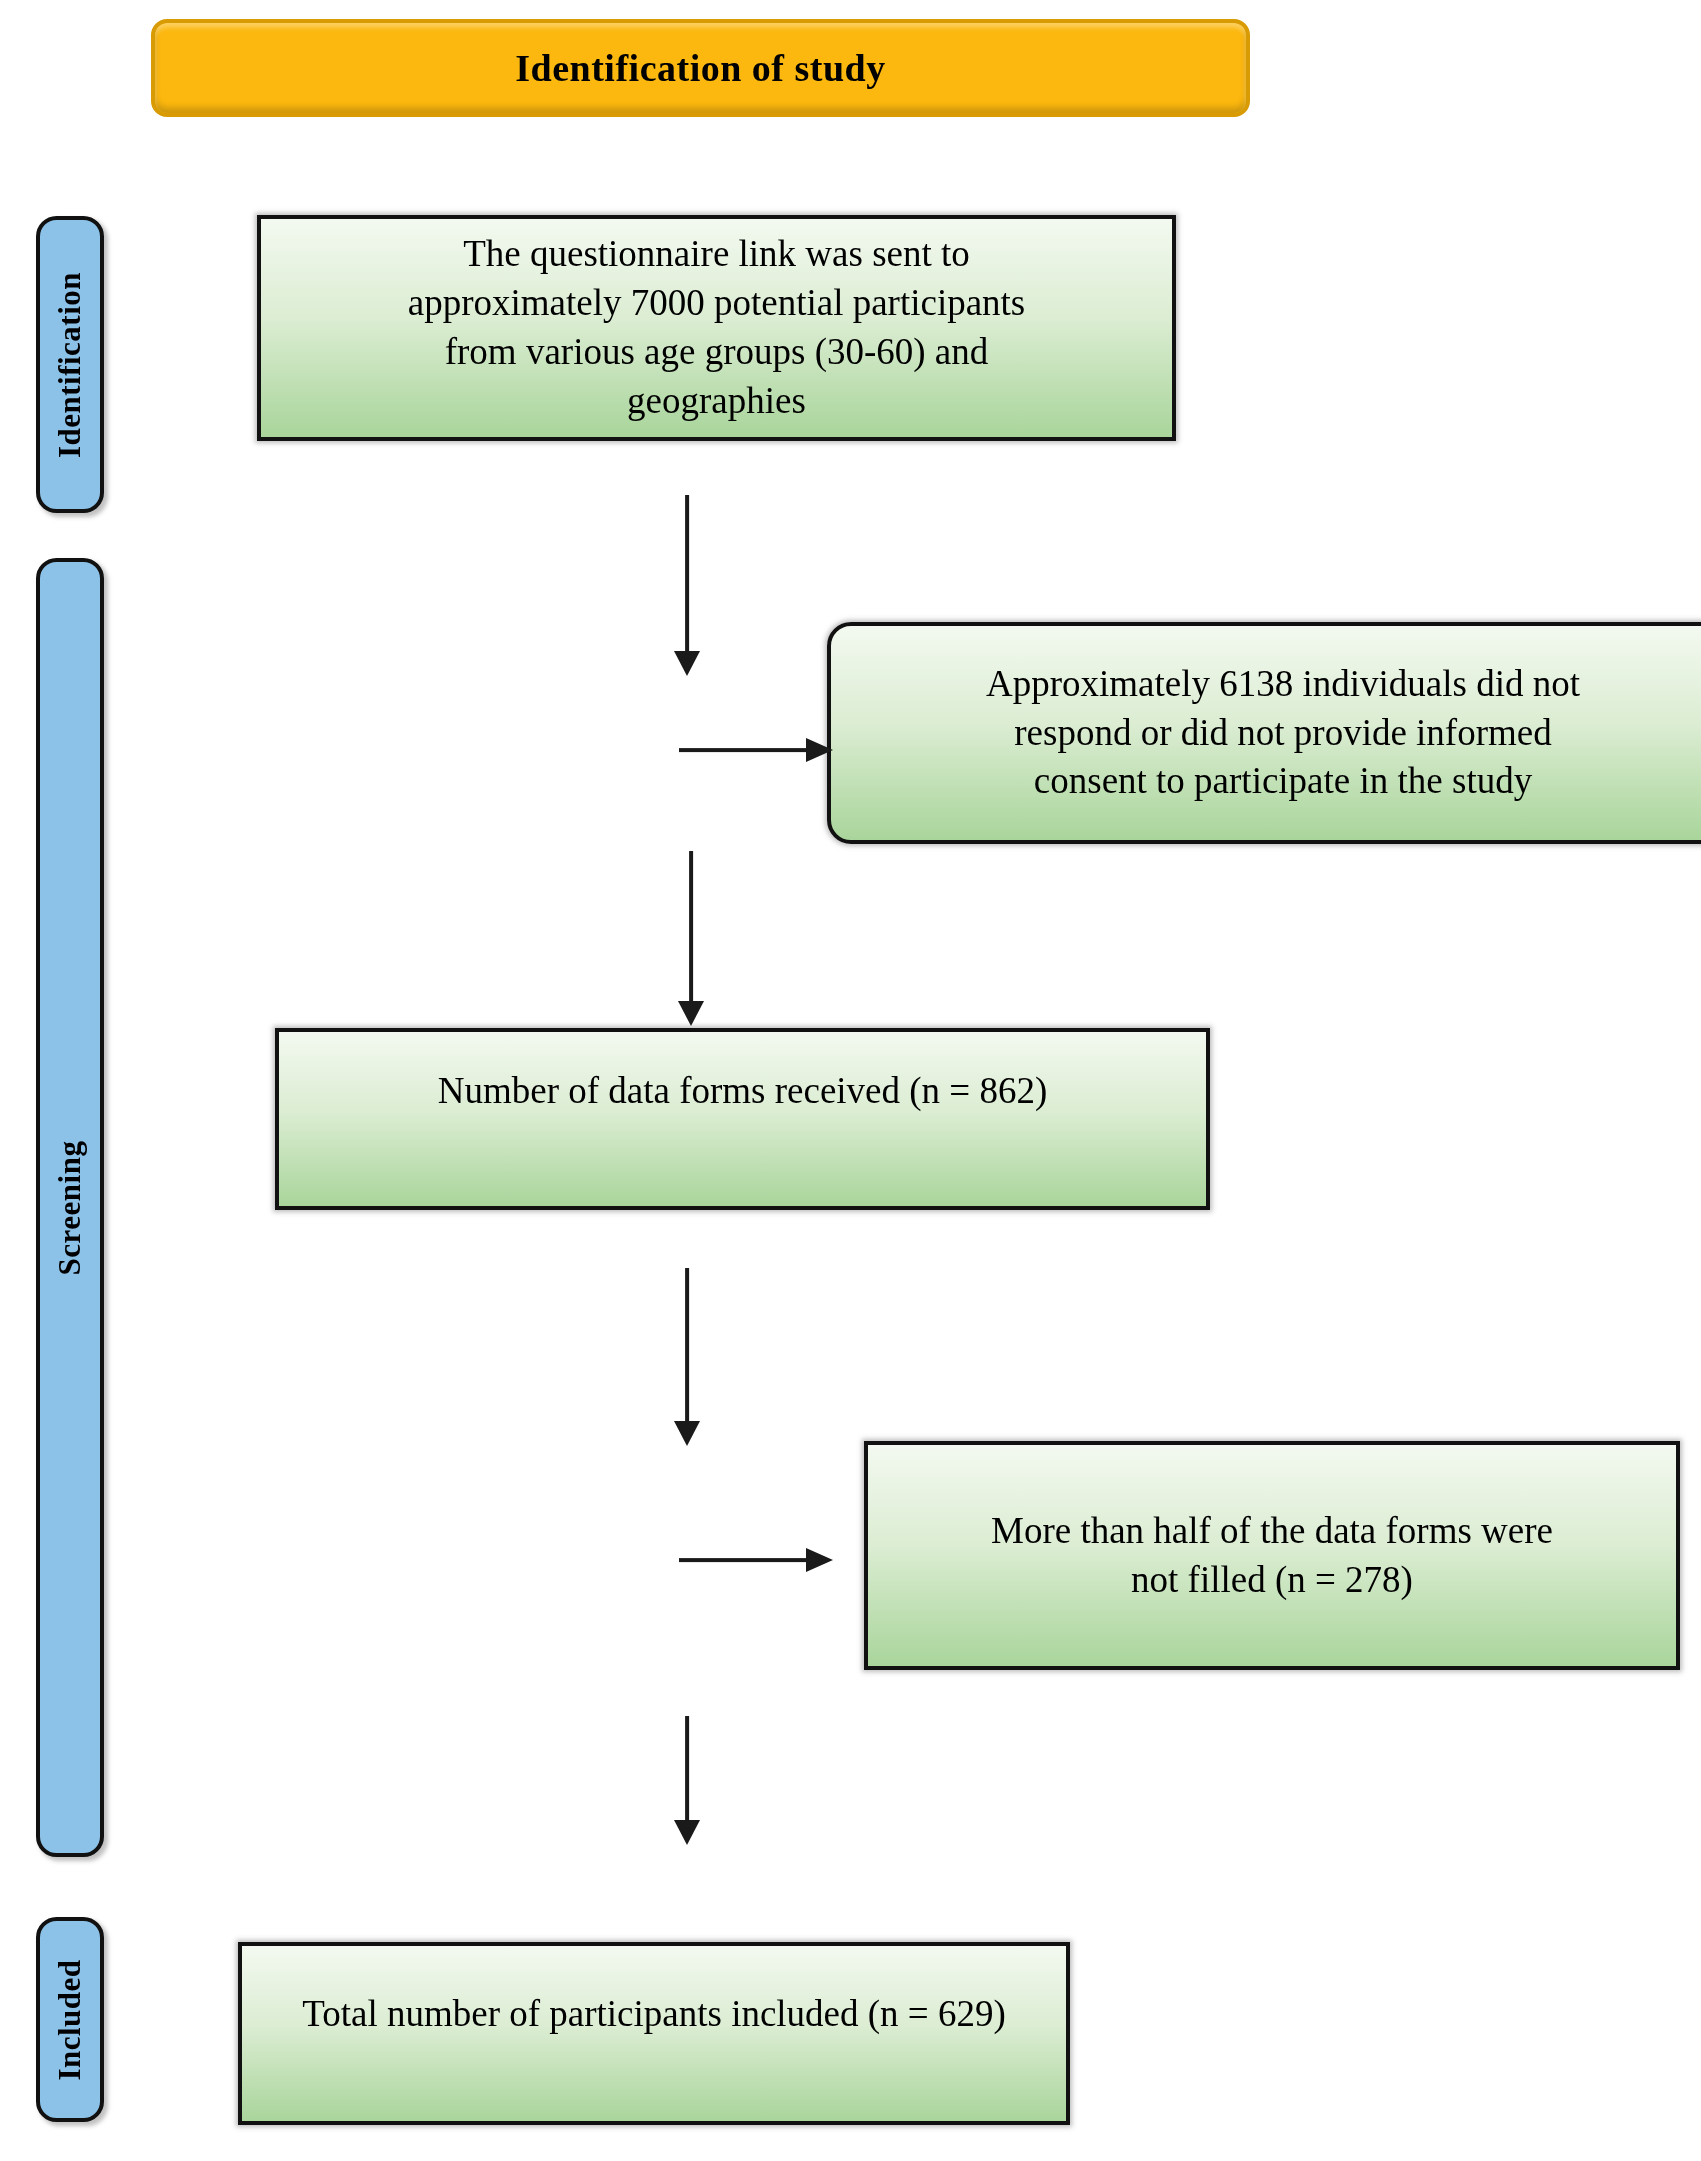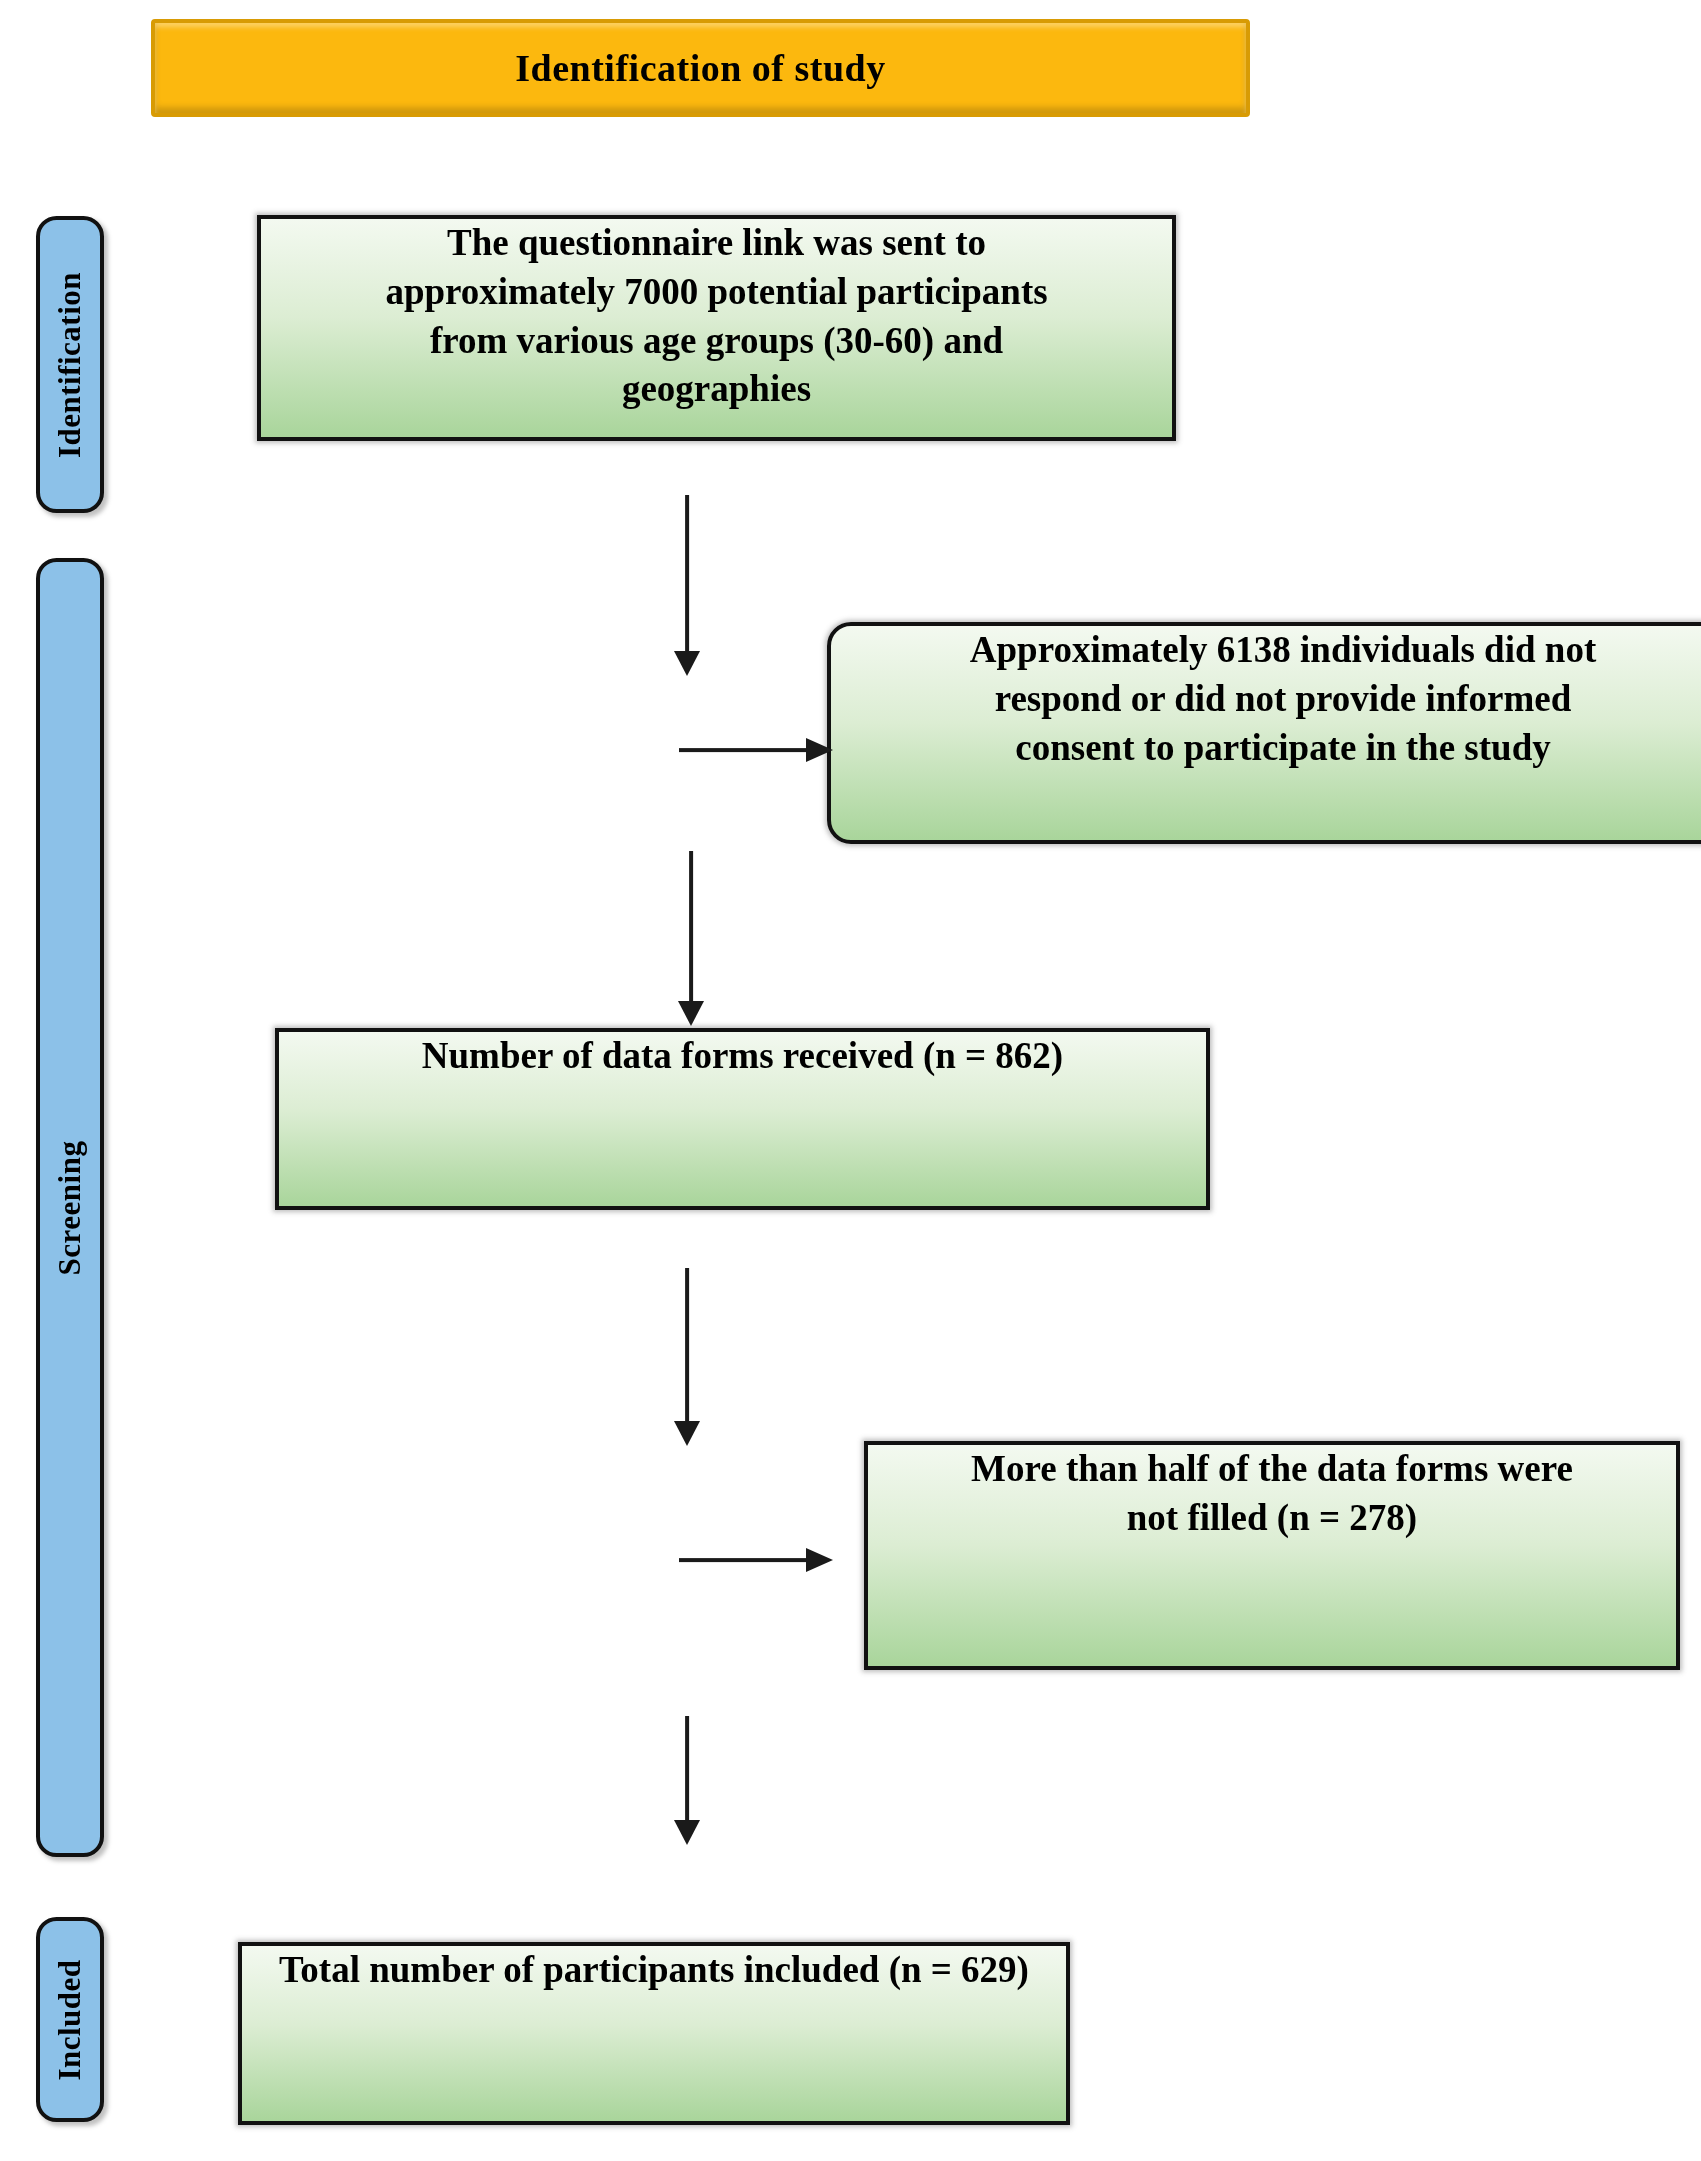--- a/index.html
+++ b/index.html
@@ -13,21 +13,21 @@
     overflow: hidden;
   }
 
   
   .title-box {
     position: absolute;
     left: 151px; top: 19.4px;
     width: 1099px; height: 98px;
     background: var(--accent-orange, #FCB80E);
     border: 4.3px solid var(--accent-orange-border, #D89B04);
-    border-radius: 4px;
+    border-radius: 16px;
     box-sizing: border-box;
     display: flex; align-items: center; justify-content: center;
     box-shadow: inset 0 4.3px 5.4px rgba(255,255,255,.35), inset 0 -5.4px 6.5px rgba(0,0,0,.18);
   }
   .title-box span {
     font-size: 38px; font-weight: bold; letter-spacing: 0.5px;
   }
 
   
   .stage-bar {
@@ -51,23 +51,22 @@
 
   
   .node {
     position: absolute;
     border: 4.9px solid var(--outline-black, #111);
     box-sizing: border-box;
     background: linear-gradient(to bottom,
       var(--node-green-top, #F3F9F0) 0%,
       var(--node-green-mid, #DCEDD3) 45%,
       var(--node-green-bottom, #A9D59B) 100%);
-    display: flex; justify-content: center;
+    display: flex; align-items: center; justify-content: center;
     box-shadow: 0 0 4.9px 1.6px rgba(110,110,110,.45);
-    font-weight: bold;
   }
   .node-text {
     font-size: 37px;
     line-height: 1.32;
     text-align: center;
     white-space: pre-line;
     padding: 0 21.6px;
   }
   #node-sent        { left: 257px;  top: 215px;  width: 919px; height: 226px; }
   #node-noresponse  { left: 827px; top: 622px; width: 912px; height: 222px; border-radius: 24px; }

